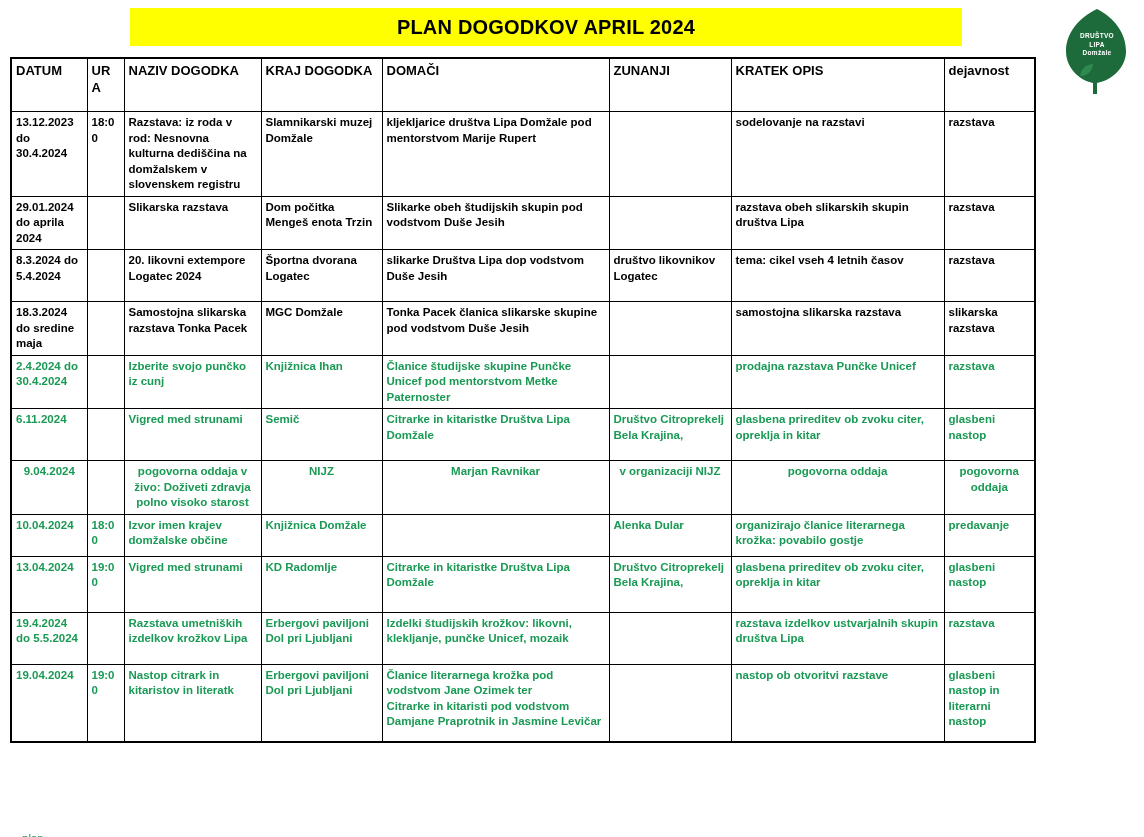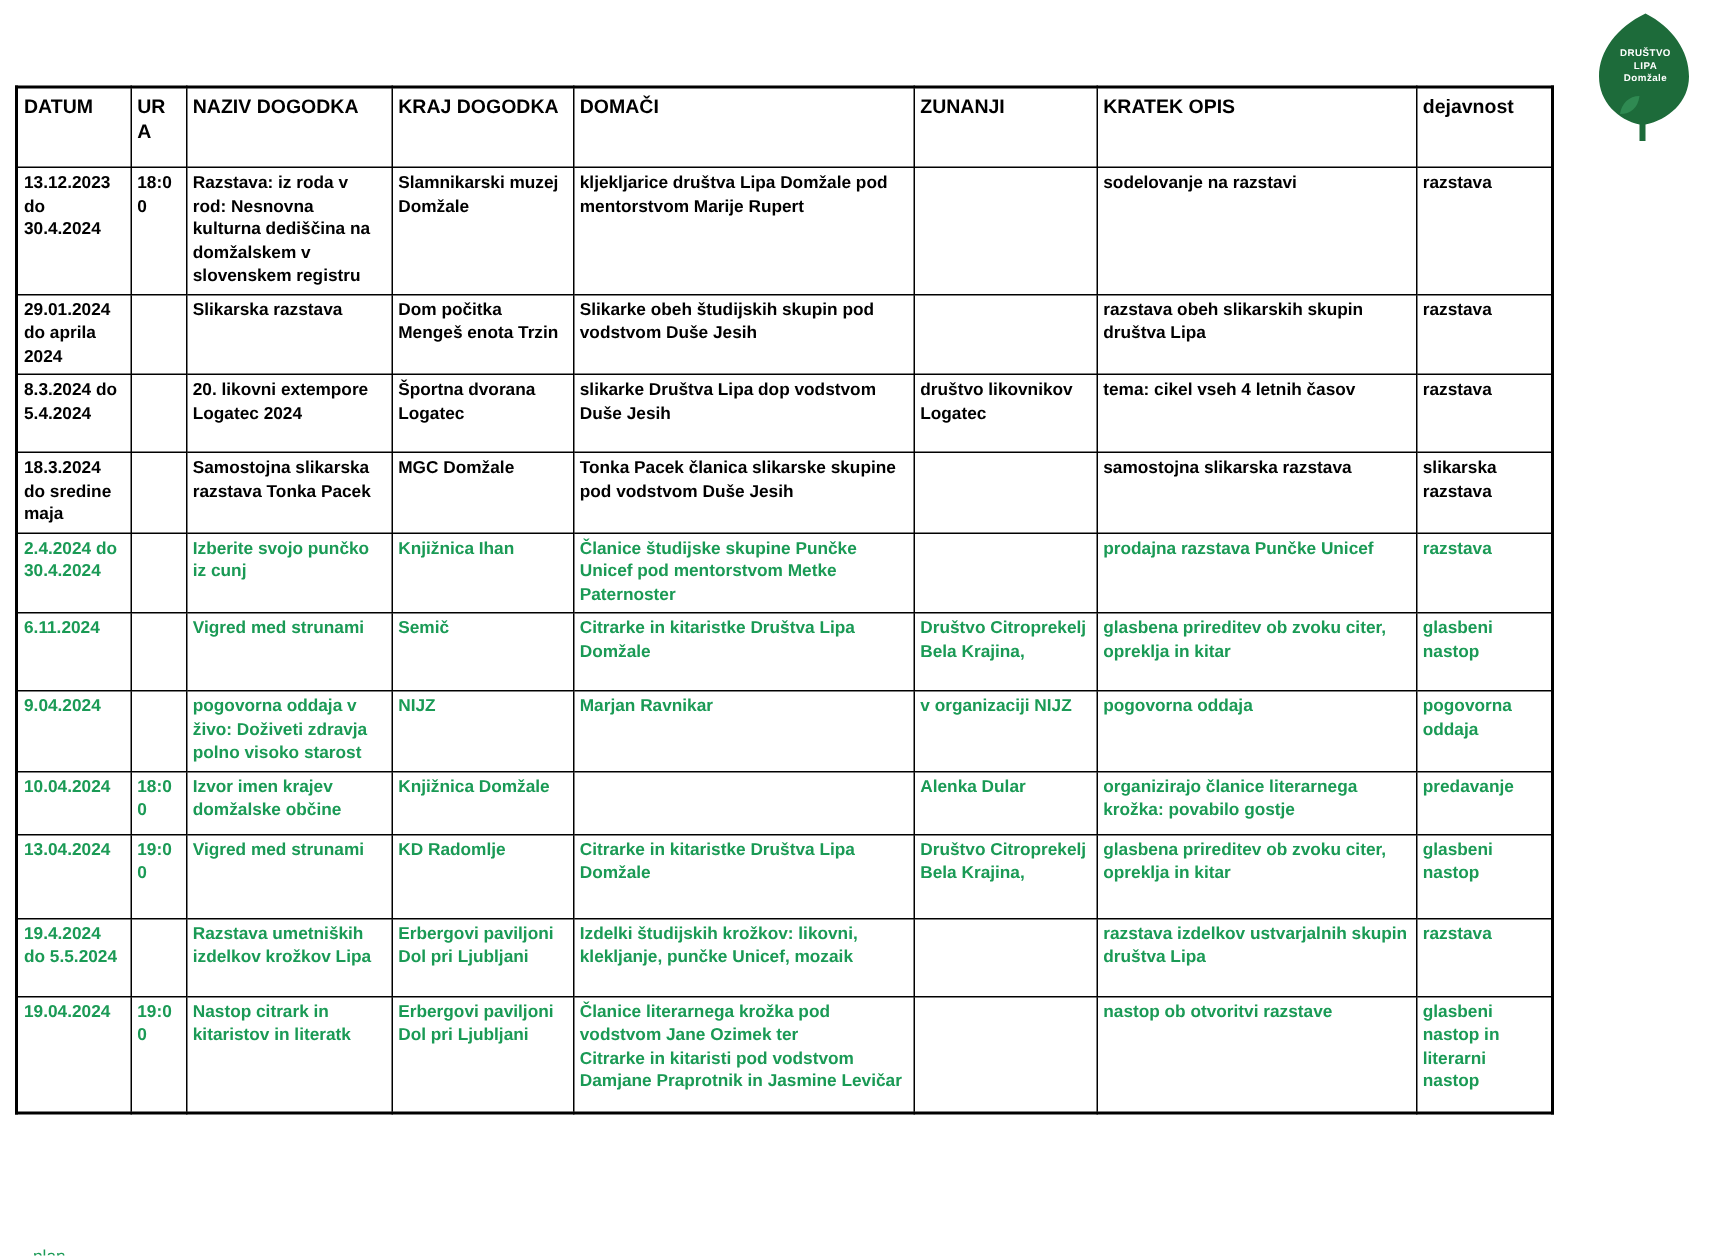--- a/index.html
+++ b/index.html
@@ -103,20 +103,23 @@
     font-weight:normal;
   }
   .footer .f-plan{color:#1a9a55;}
   .footer .f-poteka{color:#000000;margin-left:24px;}
 </style>
 </head>
 <body>
 
 <div class="page">
 
+  <div class="title-banner">
+    <div class="title-text">PLAN DOGODKOV APRIL 2024</div>
+  </div>
 
   <div class="logo">
     <svg width="74" height="90" viewBox="0 0 74 90" xmlns="http://www.w3.org/2000/svg" aria-hidden="true">
       <path d="M37 3 C18 12 6 28 6 45 C6 62 19 74 33 77 L33 88 L37 88 L37 77 C52 74 66 62 66 45 C66 28 55 12 37 3 Z" fill="#1d6b3a"></path>
       <path d="M33 58 C26 58 21 63 20 70 C27 70 32 66 33 58 Z" fill="#2f8a52"></path>
     </svg>
     <div class="logo-text">
       <div>DRUŠTVO</div>
       <div>LIPA</div>
       <div>Domžale</div>
@@ -201,21 +204,21 @@
           <tr class="row-green" style="height: 52px;">
             <td class="vmid">6.11.2024</td>
             <td class="vmid"></td>
             <td>Vigred med strunami</td>
             <td>Semič</td>
             <td>Citrarke in kitaristke Društva Lipa Domžale</td>
             <td>Društvo Citroprekelj Bela Krajina,</td>
             <td>glasbena prireditev ob zvoku citer, opreklja in kitar</td>
             <td class="vmid">glasbeni nastop</td>
           </tr>
-          <tr class="row-green" style="height: 50px;">
+          <tr class="row-green" style="height: 50px; text-align: center;">
             <td class="vmid">9.04.2024</td>
             <td class="vmid"></td>
             <td>pogovorna oddaja v živo: Doživeti zdravja polno visoko starost</td>
             <td>NIJZ</td>
             <td>Marjan Ravnikar</td>
             <td>v organizaciji NIJZ</td>
             <td>pogovorna oddaja</td>
             <td class="vmid">pogovorna oddaja</td>
           </tr>
           <tr class="row-green" style="height: 42px; margin-left: 36px;">

